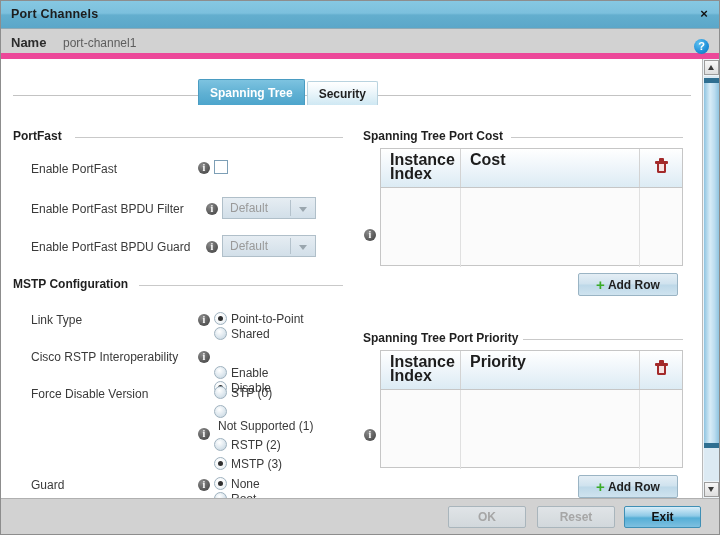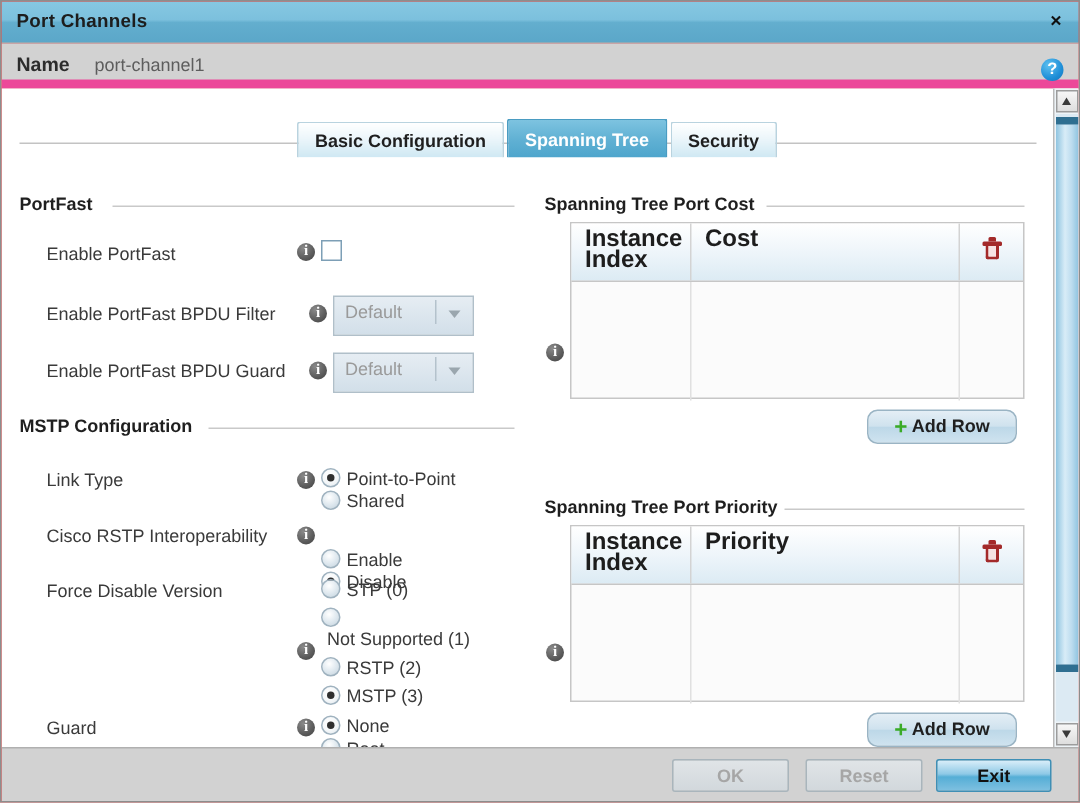--- a/index.html
+++ b/index.html
@@ -183,21 +183,21 @@
     display: inline-block;
     width: 14px; height: 14px;
     box-sizing: border-box;
     border: 1px solid #7d9fb6;
     background: #ffffff;
     vertical-align: middle;
     cursor: pointer;
   }
   .combo {
     display: inline-block;
-    width: 94px; height: 27px;
+    width: 94px; height: 22px;
     box-sizing: border-box;
     border: 1px solid #b0bfc9;
     background: linear-gradient(to bottom, #e6edf3 0%, #d2dfe9 100%);
     vertical-align: middle;
     position: relative;
     cursor: default;
   }
   .combo .ctext {
     position: absolute;
     left: 7px; top: 3px;
@@ -312,21 +312,21 @@
   }
   .td { box-sizing: border-box; }
   .td.c1 { width: 80px; border-right: 1px solid #e0e0e0; }
   .td.c2 { flex: 1; border-right: 1px solid #e0e0e0; }
   .td.c3 { width: 42px; }
   .addrow {
     position: absolute;
     width: 100px; height: 23px;
     box-sizing: border-box;
     border: 1px solid #9ab4c4;
-    border-radius: 7px;
+    border-radius: 2px;
     background: linear-gradient(to bottom, #e4eef5 0%, #cfe2ee 48%, #bdd8e8 52%, #cfe3ef 100%);
     font-size: 12px;
     font-weight: bold;
     color: #1f1f1f;
     cursor: pointer;
     text-align: center;
     line-height: 21px;
   }
   .addrow .plus {
     display: inline-block;
@@ -434,21 +434,20 @@
     <span class="nb-label">Name</span>
     <span class="nb-value">port-channel1</span>
   </div>
   <div class="help-icon">?</div>
 
   <div class="content">
 
     <div class="tabstrip">
       <div class="tab-rule"></div>
       <div class="tabs">
-        <div class="tab">Basic Configuration</div>
         <div class="tab active">Spanning Tree</div>
         <div class="tab">Security</div>
       </div>
     </div>
 
     <div class="section" style="left:12px; top:70px; width:330px;">
       <span class="sec-title">PortFast</span>
       <div class="sec-line" style="left:62px; width:268px;"></div>
     </div>
 

